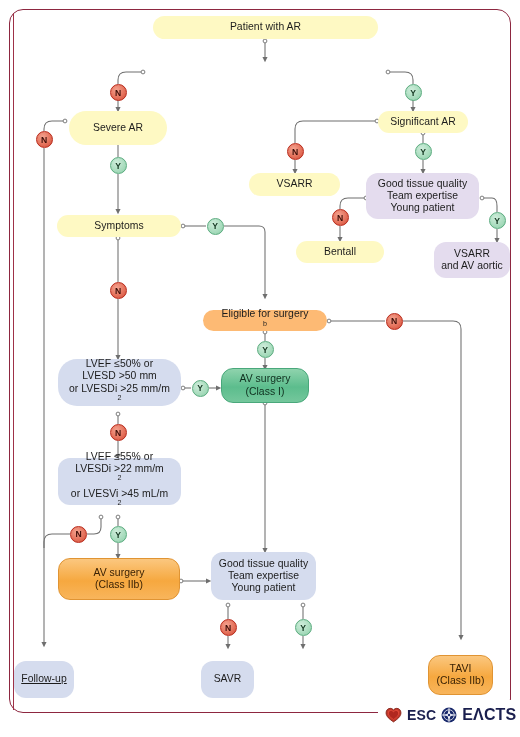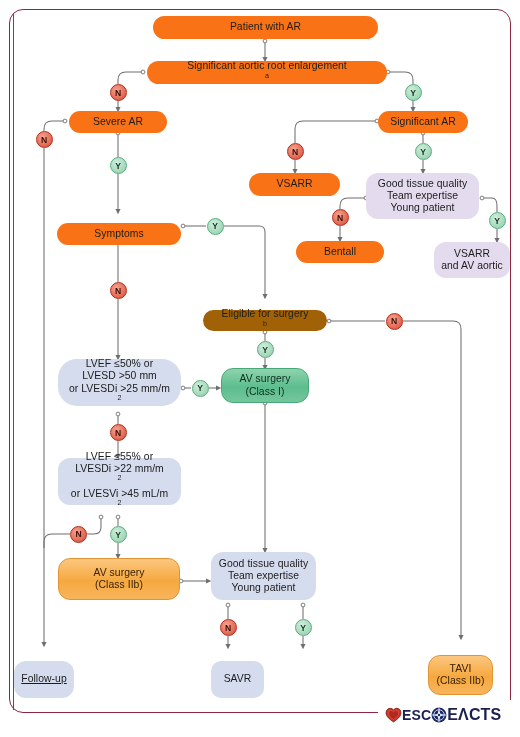--- a/index.html
+++ b/index.html
@@ -35,25 +35,25 @@
     display:flex;align-items:center;justify-content:center;
     text-align:center;line-height:1.18;
     font-size:10.4px;letter-spacing:.005em;
     border-radius:11px;
     padding:3px 6px;
   }
   .node .lines{display:block;width:100%;}
   .node .lines span{display:block;}
 
   
-  .n-lav{background:#f97316;border-radius:999px;color:#1c1c1c;}
+  .n-lav{background:#fef9c3;border-radius:999px;color:#1c1c1c;}
   .n-lav-r{background:#e4dcee;border-radius:12px;color:#1c1c1c;}
 
   
-  .n-blue{background:#a16207;border-radius:12px;color:#1c1c1c;}
+  .n-blue{background:#fdba74;border-radius:12px;color:#1c1c1c;}
   .n-blue-r{background:#d5dcee;border-radius:12px;color:#1c1c1c;}
 
   
   .n-green{
     background:linear-gradient(180deg,#8fd3ad 0%,#5cbd8d 55%,#74c79c 100%);
     border:1px solid #49a87b;border-radius:12px;color:#10301f;
   }
   
   .n-orange{
     background:linear-gradient(180deg,#fbc77f 0%,#f6a83f 55%,#f8b55c 100%);
@@ -76,21 +76,21 @@
   .badge-n{
     background:radial-gradient(circle at 38% 32%,#f4a28f 0%,#e4705a 58%,#cf4a36 100%);
     border:1.6px solid #b8291a;color:#3c0c06;
   }
   .badge-y{
     background:radial-gradient(circle at 38% 32%,#cfeddb 0%,#a9dcbe 58%,#8ccfa9 100%);
     border:1.6px solid #5aab7e;color:#12351f;
   }
 
   
-  .logos{position:absolute;left:385px;top:703px;height:24px;display:flex;align-items:center;}
+  .logos{position:absolute;left:385px;top:703px;height:24px;display:flex;align-items:center;gap:5px;}
   .esc-heart{width:17px;height:16px;position:relative;}
   .esc-txt{font-size:14px;font-weight:700;color:#1a1f4e;letter-spacing:.01em;}
   .eacts-mark{width:16px;height:16px;position:relative;}
   .eacts-txt{font-size:16px;font-weight:700;color:#1a1f4e;letter-spacing:.01em;}
 </style>
 </head>
 <body>
 
 <div id="canvas">
 
@@ -188,27 +188,22 @@
 
     </g>
   </svg>
 
   <div class="node n-lav" style="left:153px;top:16px;width:225px;height:23px;">
     <span class="lines">
         <span>Patient with AR</span>
       </span>
   </div>
 
-  <div class="node n-lav" style="left:147px;top:61px;width:240px;height:23px;">
-    <span class="lines">
-        <span><span>Significant aortic root enlargement</span><sup>a</sup></span>
-      </span>
-  </div>
-
-  <div class="node n-lav" style="left:69px;top:111px;width:98px;height:22px;">
+
+  <div class="node n-lav" style="left:69px;top:111px;width:98px;height:34px;">
     <span class="lines">
         <span>Severe AR</span>
       </span>
   </div>
 
   <div class="node n-lav" style="left:378px;top:111px;width:90px;height:22px;">
     <span class="lines">
         <span>Significant AR</span>
       </span>
   </div>
@@ -233,21 +228,21 @@
       </span>
   </div>
 
   <div class="node n-lav-r" style="left:434px;top:242px;width:76px;height:36px;">
     <span class="lines">
       <span>VSARR</span>
       <span>and AV aortic</span>
     </span>
   </div>
 
-  <div class="node n-lav" style="left:57px;top:215px;width:124px;height:22px;margin-top:8px;">
+  <div class="node n-lav" style="left:57px;top:215px;width:124px;height:22px;">
     <span class="lines">
         <span>Symptoms</span>
       </span>
   </div>
 
   <div class="node n-blue" style="left:203px;top:310px;width:124px;height:21px;border-radius:999px;">
     <span class="lines">
         <span><span>Eligible for surgery</span><sup>b</sup></span>
       </span>
   </div>
@@ -289,21 +284,21 @@
       <span>Young patient</span>
     </span>
   </div>
 
   <div class="node n-blue-r" style="left:14px;top:661px;width:60px;height:37px;text-decoration:underline;">
     <span class="lines">
         <span>Follow-up</span>
       </span>
   </div>
 
-  <div class="node n-blue-r" style="left:211px;top:661px;width:53px;height:37px;border-radius:10px;">
+  <div class="node n-blue-r" style="left:201px;top:661px;width:53px;height:37px;">
     <span class="lines">
         <span>SAVR</span>
       </span>
   </div>
 
 
   <div class="node n-orange" style="left:428px;top:655px;width:65px;height:40px;align-items:center;">
     <span class="lines">
       <span>TAVI</span>
       <span>(Class IIb)</span>

